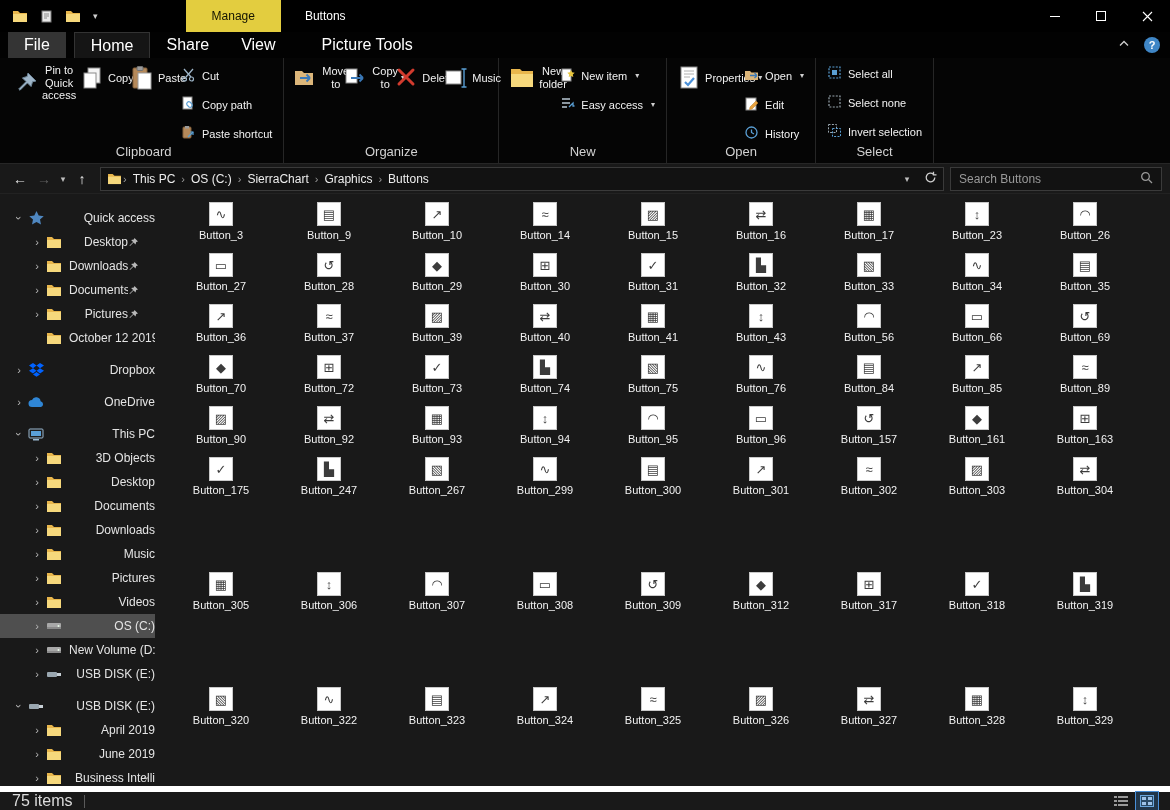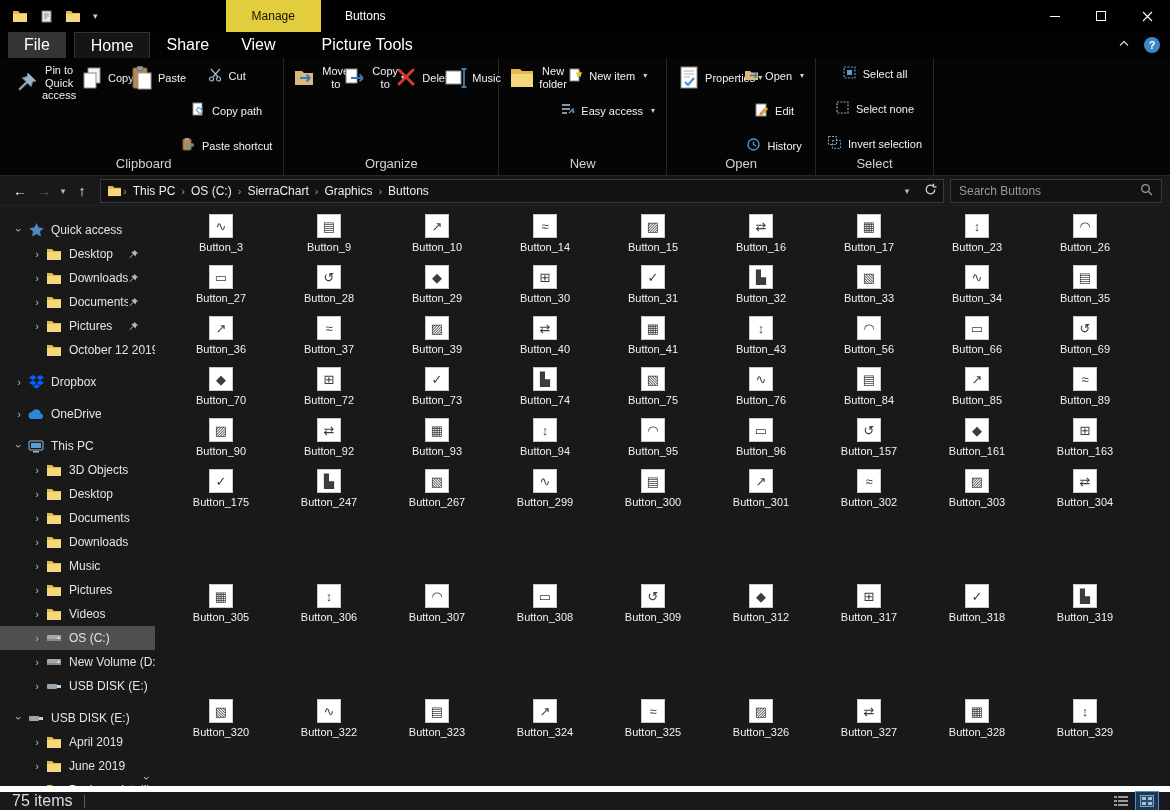--- a/index.html
+++ b/index.html
@@ -5,21 +5,21 @@
   * { box-sizing: border-box; margin: 0; padding: 0; }
   html,body { background:#000; }
   body { font-family:"Liberation Sans","DejaVu Sans",sans-serif; }
   .window { width:1170px; height:810px; display:flex; flex-direction:column; background:#191919; color:#e8e8e8; overflow:hidden; }
 
   
   .titlebar { flex:0 0 32px; background:#000; display:flex; align-items:center; }
   .qat { display:flex; align-items:center; gap:12px; padding:0 12px; }
   .qicon { display:inline-flex; align-items:center; }
   .qcaret { color:#cfcfcf; font-size:9px; }
-  .manage-tab { height:32px; display:flex; align-items:center; padding:0 26px; background:#e3cd3f; color:#141400; font-size:12px; margin-left:116px; }
+  .manage-tab { height:32px; display:flex; align-items:center; padding:0 26px; background:#e3cd3f; color:#141400; font-size:12px; margin-left:76px; }
   .win-title { font-size:12px; color:#fff; margin-left:24px; }
   .win-controls { margin-left:auto; display:flex; height:100%; }
   .win-btn { width:46px; display:flex; align-items:center; justify-content:center; }
 
   
   .tabrow { flex:0 0 26px; background:#020202; display:flex; align-items:stretch; position:relative; padding-left:8px; }
   .tab { display:flex; align-items:center; padding:0 16px; font-size:16px; color:#fff; }
   .tab-file { background:#343434; margin-right:8px; }
   .tab-home { background:#151515; border:1px solid #333; border-bottom:none; }
   .tab-picture { margin-left:14px; }
@@ -27,42 +27,42 @@
   .help-circle { width:16px; height:16px; border-radius:50%; background:#3f86c6; color:#fff; font-size:11px; font-weight:bold; display:flex; align-items:center; justify-content:center; }
 
   
   .ribbon { flex:0 0 94px; background:#050505; display:flex; border-bottom:1px solid #262626; padding-left:4px; }
   .rgroup { display:flex; flex-direction:column; border-right:1px solid #262626; padding:0 3px; }
   .rgroup-content { flex:1; display:flex; align-items:flex-start; padding:3px 4px 0; }
   .rgroup-label { font-size:13px; color:#d2d2d2; text-align:center; padding:2px 6px 4px; }
   .rbtn-lg { display:flex; align-items:center; text-align:center; font-size:11px; line-height:1.15; color:#f2f2f2; padding:3px 2px; gap:3px; width:50px; }
   .rbtn-lg.wide { width:66px; }
   .ricon { height:28px; display:flex; align-items:center; justify-content:center; }
-  .rcol { display:flex; flex-direction:column; gap:18px; margin:6px 4px 0;align-items:center; }
+  .rcol { display:flex; flex-direction:column; gap:12px; margin:6px 4px 0; }
   .rbtn-sm { display:flex; align-items:center; gap:6px; font-size:11px; color:#f2f2f2; white-space:nowrap; }
   .caret { font-size:8px; color:#cfcfcf; line-height:1; }
   .caret-inline { font-size:8px; color:#cfcfcf; margin-left:2px; }
 
   
   .addressrow { flex:0 0 30px; display:flex; align-items:center; background:#191919; padding:0 8px; border-bottom:1px solid #222; }
   .nav-btn { width:24px; text-align:center; color:#e8e8e8; font-size:14px; }
   .nav-btn.disabled { color:#5f5f5f; }
   .nav-caret { width:14px; color:#bdbdbd; font-size:9px; text-align:center; }
   .address-box { flex:1; height:24px; background:#121212; border:1px solid #3a3a3a; display:flex; align-items:center; padding:0 6px; margin:0 6px; }
   .crumb { font-size:12px; color:#ededed; padding:0 5px; white-space:nowrap; }
   .crumb-sep { font-size:11px; color:#9a9a9a; padding:0 1px; }
   .address-right { margin-left:auto; display:flex; align-items:center; gap:10px; }
   .search-box { width:212px; height:24px; background:#121212; border:1px solid #3a3a3a; display:flex; align-items:center; padding:0 8px; }
   .search-box input { flex:1; background:transparent; border:none; outline:none; color:#5eead4; font-size:12px; font-family:inherit; }
   .search-box input::placeholder { color:#9a9a9a; }
 
   
   .content { flex:1; display:flex; overflow:hidden; }
   .sidebar { flex:0 0 155px; padding-top:12px; font-size:12px; position:relative; overflow:hidden; }
-  .side-item { height:24px; display:flex; align-items:center; padding-left:12px; color:#e4e4e4; }
+  .side-item { height:24px; display:flex; align-items:center; padding-left:12px; color:#e4e4e4;text-align:right; }
   .side-item.lvl1 { padding-left:30px; }
   .side-item.gap { margin-top:8px; }
   .side-item.selected { background:#4f4f4f; }
   .chev { width:14px; font-size:11px; color:#b8b8b8; display:inline-flex; justify-content:center; flex:0 0 14px; }
   .chev.down { transform:rotate(90deg); }
   .sicon { width:20px; display:inline-flex; justify-content:center; margin-right:5px; flex:0 0 20px; }
   .slabel { white-space:nowrap; overflow:hidden; flex:1; }
   .pin { margin-left:auto; margin-right:16px; display:inline-flex; }
   .side-scroll { position:absolute; bottom:2px; right:6px; color:#bdbdbd; font-size:11px; transform:rotate(90deg); }
 

